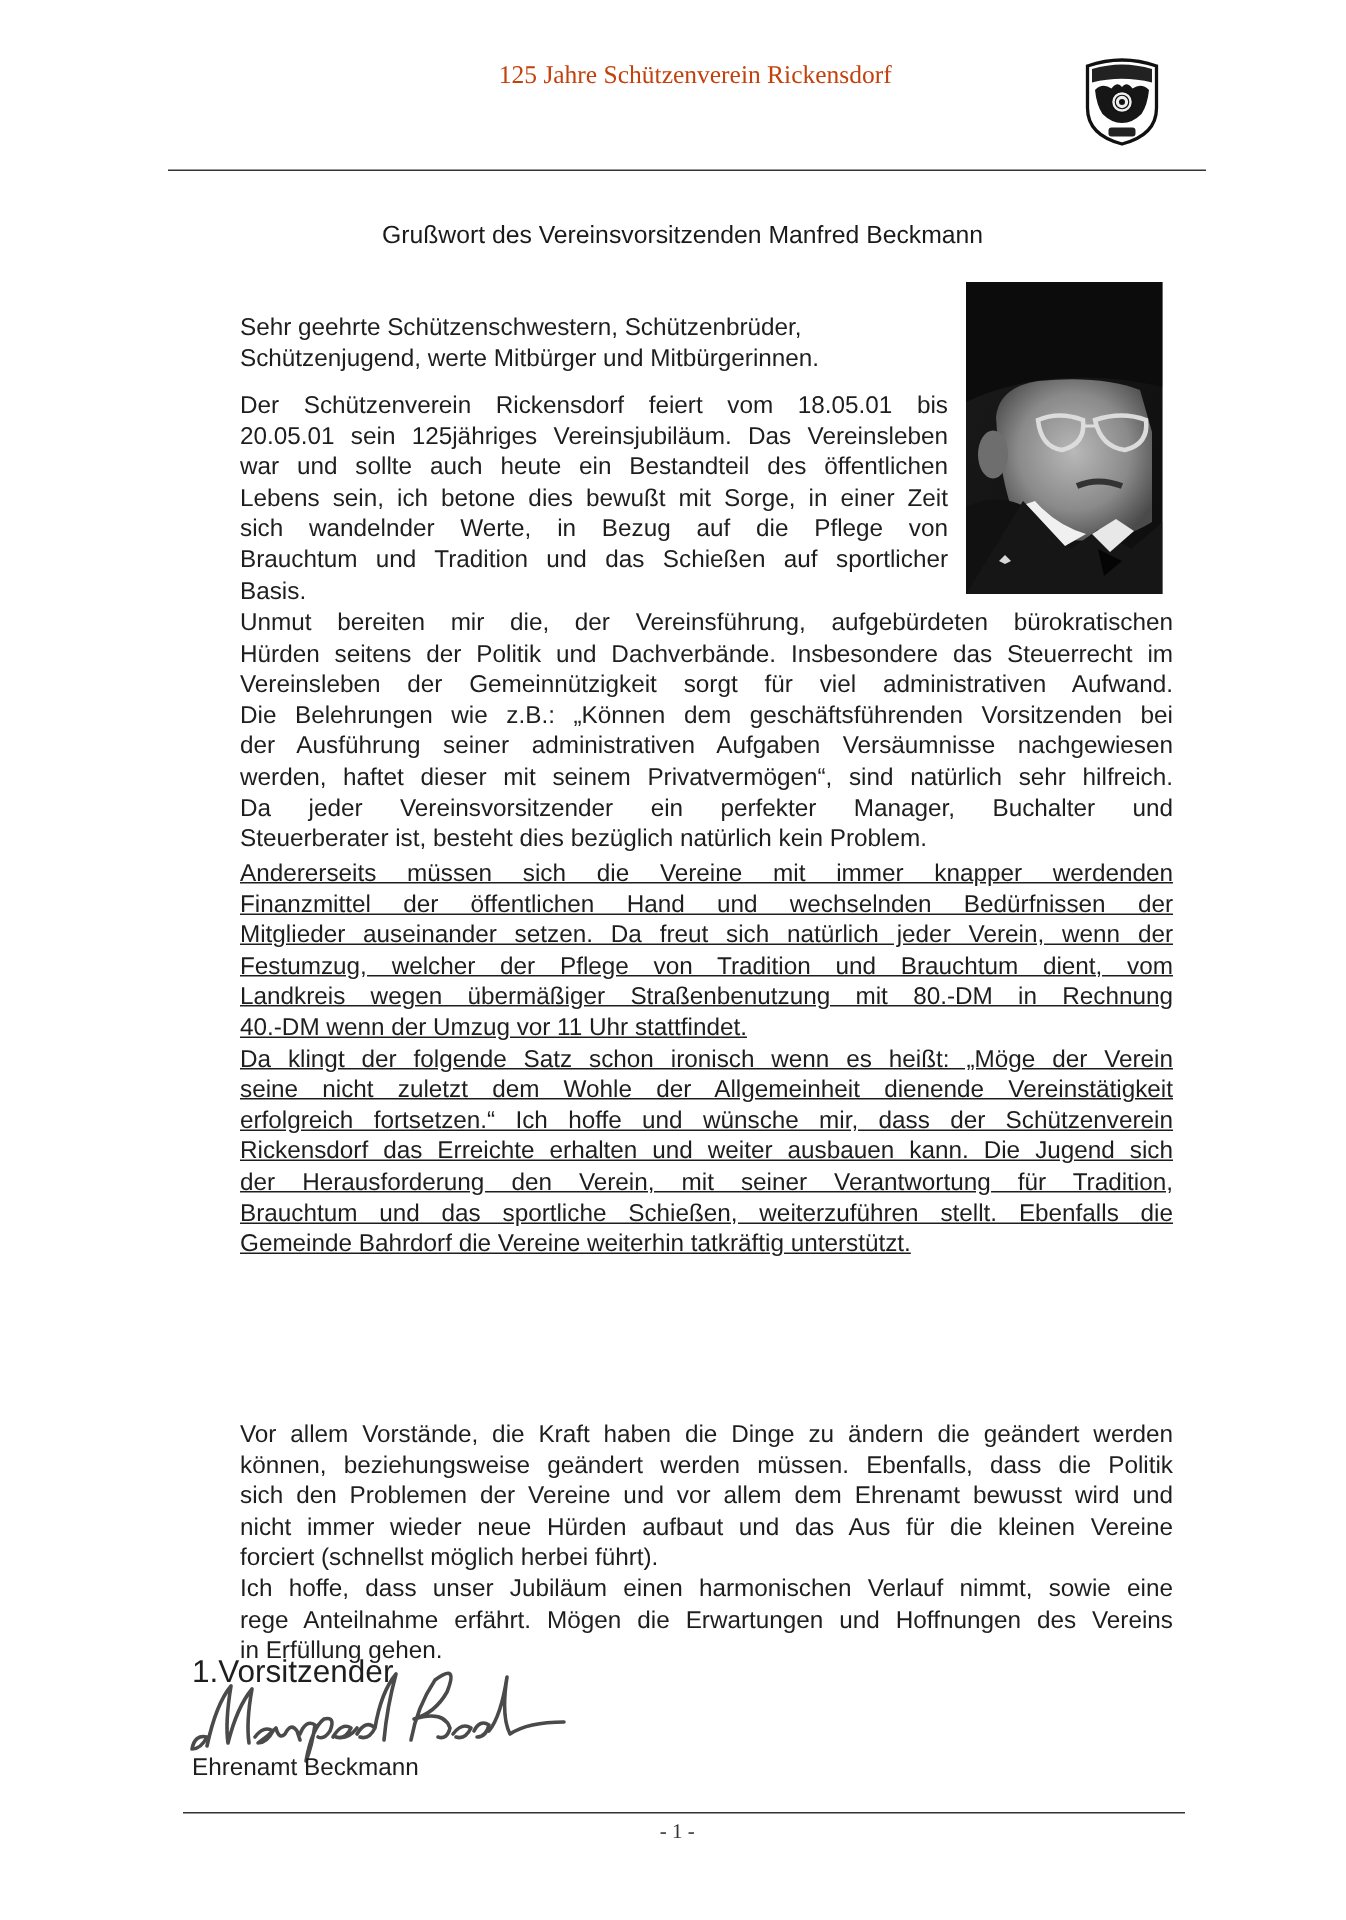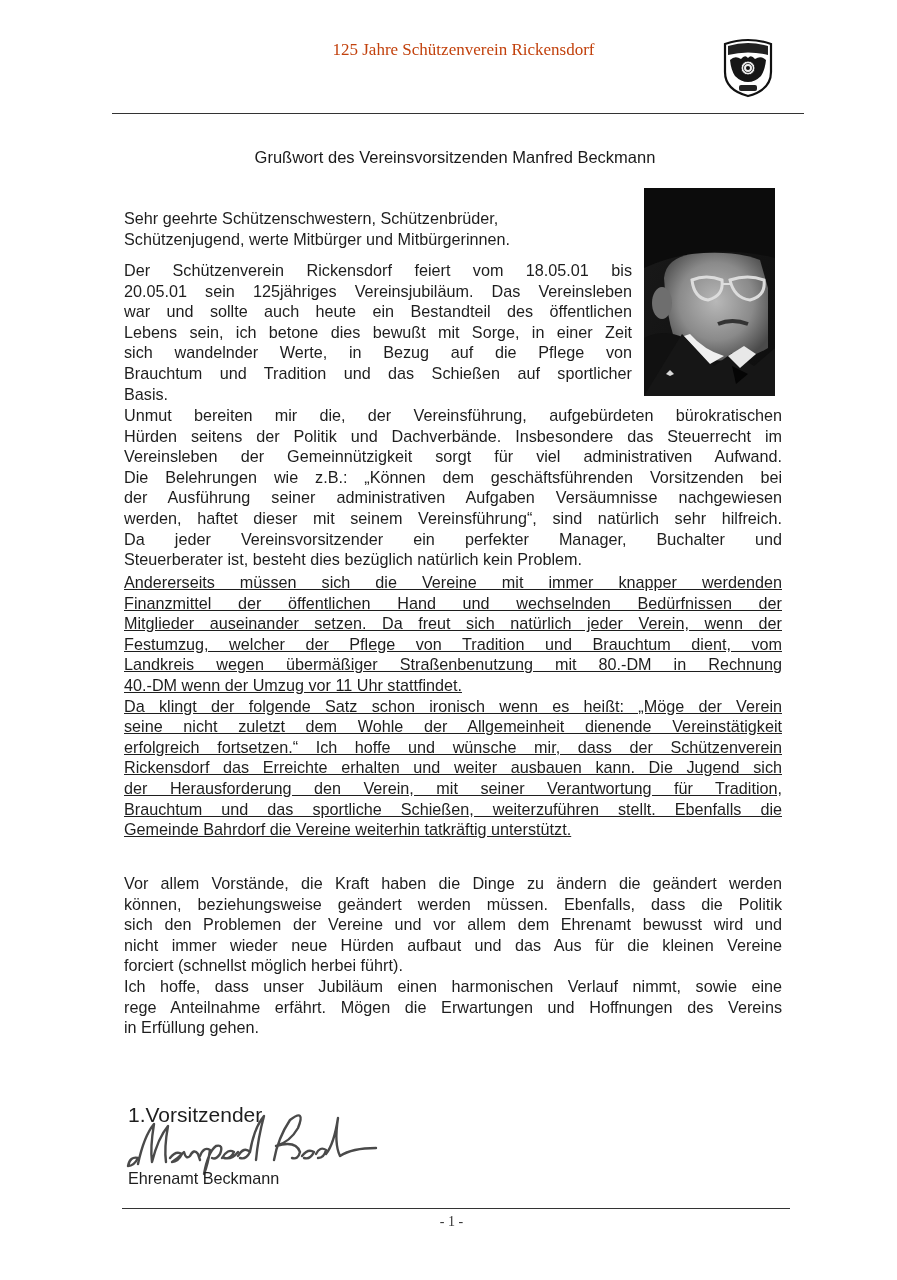--- a/index.html
+++ b/index.html
@@ -23,29 +23,29 @@
     font-family: "Liberation Sans", sans-serif; font-weight: normal; font-size: 16.5px; color: #1a1a1a;
   }
   .photo {
     position: absolute; left: 644px; top: 188px; width: 131px; height: 208px; overflow: hidden;
     background: #141414;
   }
   .text {
     font-family: "Liberation Sans", sans-serif; font-size: 16.2px; line-height: 20.6px;
     color: #1e1e1e; position: absolute; left: 124px;
   }
-  .line { white-space: nowrap; display: block; }
+  .line { white-space: nowrap; display: block; margin-left: 36px; }
   .justify { text-align: justify; text-align-last: justify; white-space: normal; }
   .narrow { width: 508px; }
   .wide { width: 658px; }
   .p-greeting { top: 208px; }
   .p-intro { top: 260px; }
   .p-unmut { top: 405px; }
   .p-ander { top: 572px; text-decoration: underline; }
-  .p-vor { top: 873px; }
+  .p-vor { top: 946px; }
   .sig-role { position: absolute; left: 128px; top: 1103px; font-family: "Liberation Sans", sans-serif; font-size: 21px; color: #1e1e1e; }
   .signature { position: absolute; left: 120px; top: 1108px; width: 260px; height: 70px; }
   .sig-name { position: absolute; left: 128px; top: 1169px; font-family: "Liberation Sans", sans-serif; font-size: 16.2px; color: #1e1e1e; }
   .rule-bottom {
     position: absolute; left: 122px; top: 1208px; width: 668px; height: 0; border-top: 1.5px solid #333;
   }
   .page-number {
     position: absolute; left: 0; width: 897px; top: 1214px; text-align: center;
     font-family: "Liberation Serif", serif; font-size: 14px; color: #333; padding-left: 6px; box-sizing: border-box;
   }
@@ -113,21 +113,21 @@
   <span class="line justify">Brauchtum und Tradition und das Schießen auf sportlicher</span>
   <span class="line">Basis.</span>
 </div>
 
 <div class="text wide p-unmut">
   <span class="line justify">Unmut bereiten mir die, der Vereinsführung, aufgebürdeten bürokratischen</span>
   <span class="line justify">Hürden seitens der Politik und Dachverbände. Insbesondere das Steuerrecht im</span>
   <span class="line justify">Vereinsleben der Gemeinnützigkeit sorgt für viel administrativen Aufwand.</span>
   <span class="line justify">Die Belehrungen wie z.B.: „Können dem geschäftsführenden Vorsitzenden bei</span>
   <span class="line justify">der Ausführung seiner administrativen Aufgaben Versäumnisse nachgewiesen</span>
-  <span class="line justify">werden, haftet dieser mit seinem Vereinsführung“, sind natürlich sehr hilfreich.</span>
+  <span class="line justify">werden, haftet dieser mit seinem Privatvermögen“, sind natürlich sehr hilfreich.</span>
   <span class="line justify">Da jeder Vereinsvorsitzender ein perfekter Manager, Buchalter und</span>
   <span class="line">Steuerberater ist, besteht dies bezüglich natürlich kein Problem.</span>
 </div>
 
 <div class="text wide p-ander">
   <span class="line justify">Andererseits müssen sich die Vereine mit immer knapper werdenden</span>
   <span class="line justify">Finanzmittel der öffentlichen Hand und wechselnden Bedürfnissen der</span>
   <span class="line justify">Mitglieder auseinander setzen. Da freut sich natürlich jeder Verein, wenn der</span>
   <span class="line justify">Festumzug, welcher der Pflege von Tradition und Brauchtum dient, vom</span>
   <span class="line justify">Landkreis wegen übermäßiger Straßenbenutzung mit 80.-DM in Rechnung</span>

